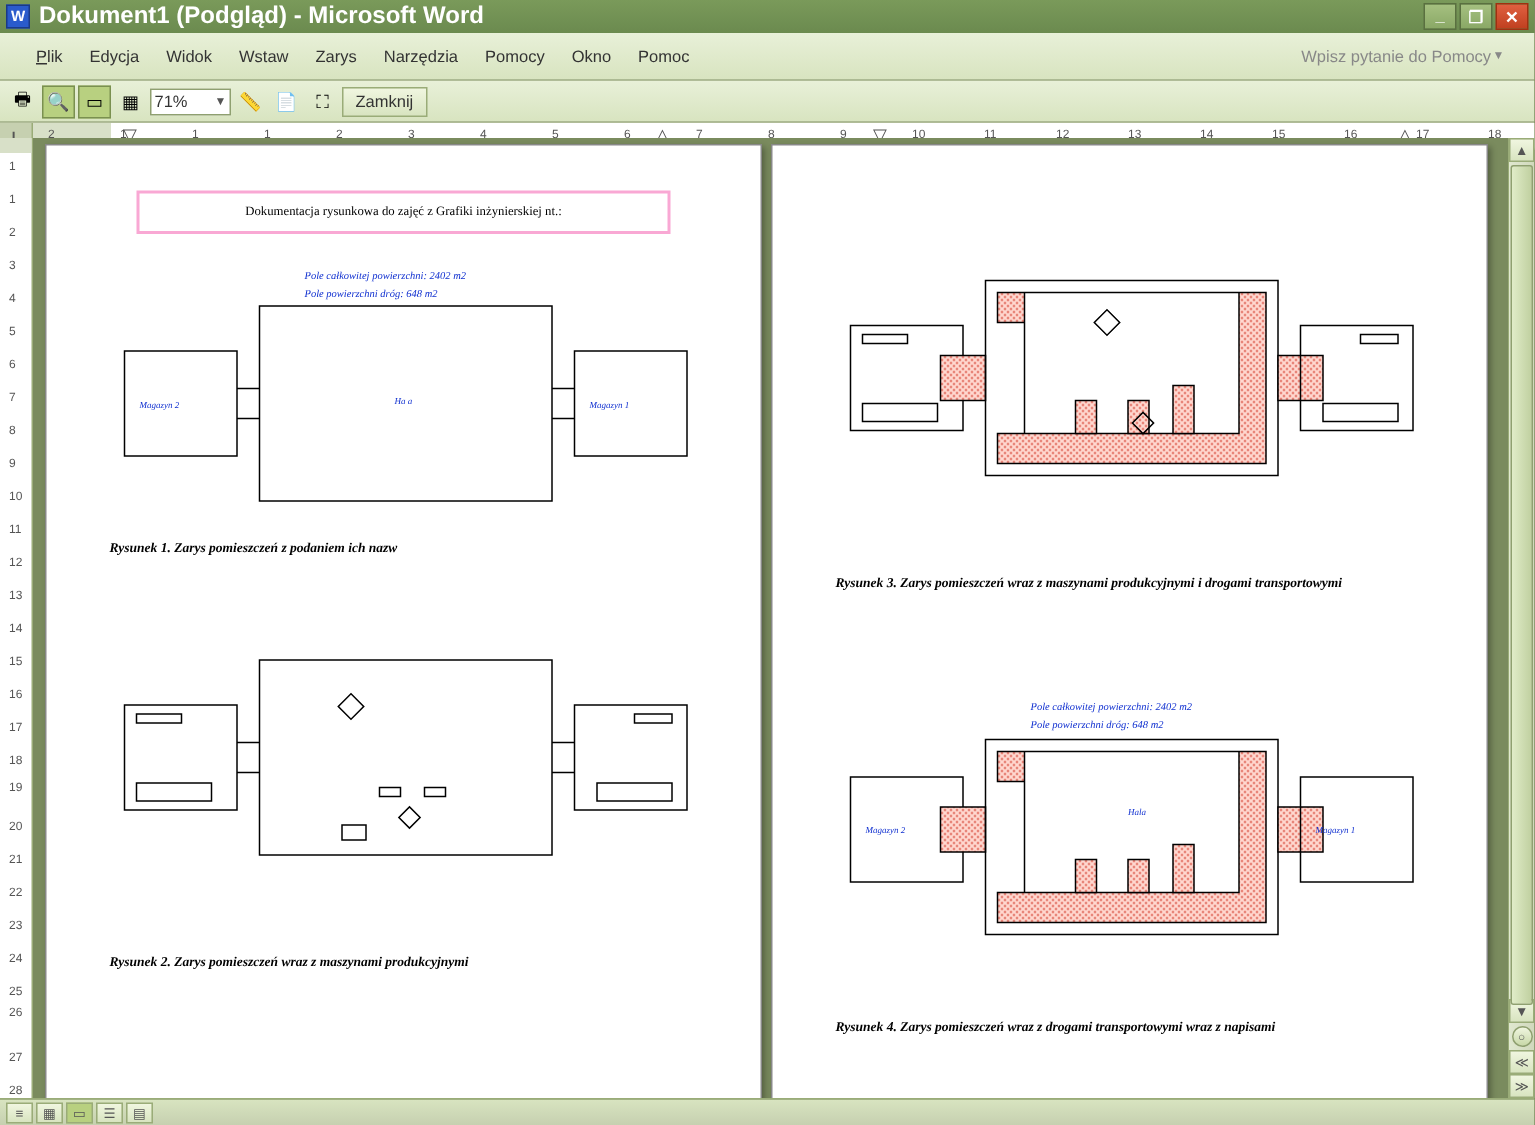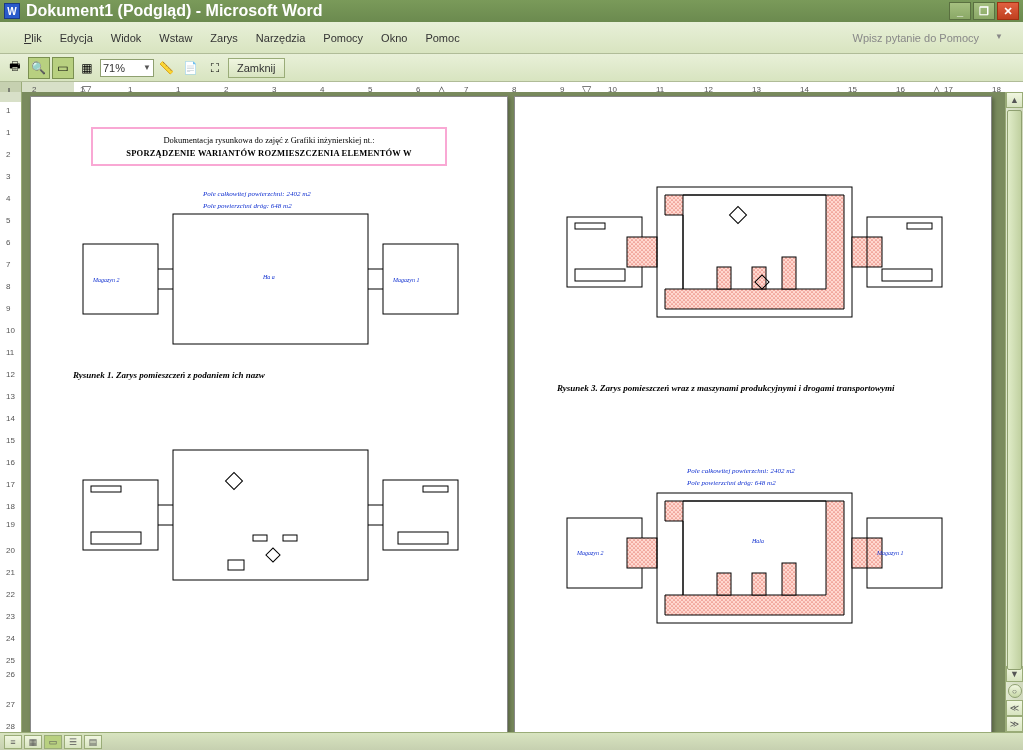--- a/index.html
+++ b/index.html
@@ -49,21 +49,21 @@
     gap: 2px;
     border-bottom: 1px solid #b0bc98;
   }
   .menubar .menu {
     padding: 2px 8px;
     color: #333;
   }
   .menubar .menu u { text-decoration: underline; }
   .help-box {
     margin-left: auto; color: #888; font-size: 11px;
-    padding: 1px 4px; display: flex; align-items: flex-start; gap: 16px;
+    padding: 1px 4px; display: flex; align-items: flex-start; gap: 1px;
   }
   .help-box .dd { font-size: 8px; }
   
   .toolbar {
     background: linear-gradient(#e8f0d8, #d8e4c0);
     height: 28px;
     display: flex; align-items: center;
     padding: 0 4px; gap: 2px;
     border-bottom: 1px solid #b0bc98;
   }
@@ -300,21 +300,20 @@
         <span class="vt" style="top: 578px;">26</span>
         <span class="vt" style="top: 608px;">27</span>
         <span class="vt" style="top: 630px;">28</span>
       </div>
   </div>
   <div class="pages-wrap">
 
     <div class="page">
       <div class="hdr-box">
         <div class="line1">Dokumentacja rysunkowa do zajęć z Grafiki inżynierskiej nt.:</div>
-        <div class="line2">SPORZĄDZENIE WARIANTÓW ROZMIESZCZENIA ELEMENTÓW W</div>
       </div>
 
       
       <svg class="diagram" viewBox="0 0 394 170">
         <text x="130" y="12" class="blue-txt">Pole całkowitej powierzchni: 2402 m2</text>
         <text x="130" y="24" class="blue-txt">Pole powierzchni dróg: 648 m2</text>
 
         <rect x="10" y="60" width="75" height="70" fill="none" stroke="#000"></rect>
         <text x="20" y="98" class="blue-txt-sm">Magazyn 2</text>
 
@@ -349,20 +348,21 @@
         <rect x="195" y="110" width="10" height="10" fill="none" stroke="#000" transform="rotate(45 200 115)"></rect>
         <rect x="155" y="120" width="16" height="10" fill="none" stroke="#000"></rect>
 
         <line x1="295" y1="65" x2="310" y2="65" stroke="#000"></line>
         <line x1="295" y1="85" x2="310" y2="85" stroke="#000"></line>
 
         <rect x="310" y="40" width="75" height="70" fill="none" stroke="#000"></rect>
         <rect x="350" y="46" width="25" height="6" fill="none" stroke="#000"></rect>
         <rect x="325" y="92" width="50" height="12" fill="none" stroke="#000"></rect>
       </svg>
+      <div class="caption">Rysunek 2. Zarys pomieszczeń wraz z maszynami produkcyjnymi</div>
     </div>
 
     <div class="page">
       <svg width="0" height="0">
         <defs>
           <pattern id="redhatch" patternUnits="userSpaceOnUse" width="4" height="4">
             <rect width="4" height="4" fill="#ffd8d0"></rect>
             <circle cx="1" cy="1" r="0.6" fill="#cc2010"></circle>
             <circle cx="3" cy="3" r="0.6" fill="#cc2010"></circle>
           </pattern>
@@ -411,20 +411,21 @@
           M126 38 v94 h143 v-94 z" fill-rule="evenodd"></path>
         <rect x="160" y="110" width="14" height="22" class="red-hatch"></rect>
         <rect x="195" y="110" width="14" height="22" class="red-hatch"></rect>
         <rect x="225" y="100" width="14" height="32" class="red-hatch"></rect>
         <text x="195" y="80" class="blue-txt-sm">Hala</text>
 
         <rect x="295" y="75" width="30" height="30" class="red-hatch"></rect>
         <rect x="310" y="55" width="75" height="70" fill="none" stroke="#000"></rect>
         <text x="320" y="92" class="blue-txt-sm">Magazyn 1</text>
       </svg>
+      <div class="caption">Rysunek 4. Zarys pomieszczeń wraz z drogami transportowymi wraz z napisami</div>
     </div>
 
   </div>
 
   <div class="vscroll">
     <div class="sb-btn">▲</div>
     <div class="sb-track">
       <div class="sb-thumb"></div>
     </div>
     <div class="sb-btn">▼</div>

